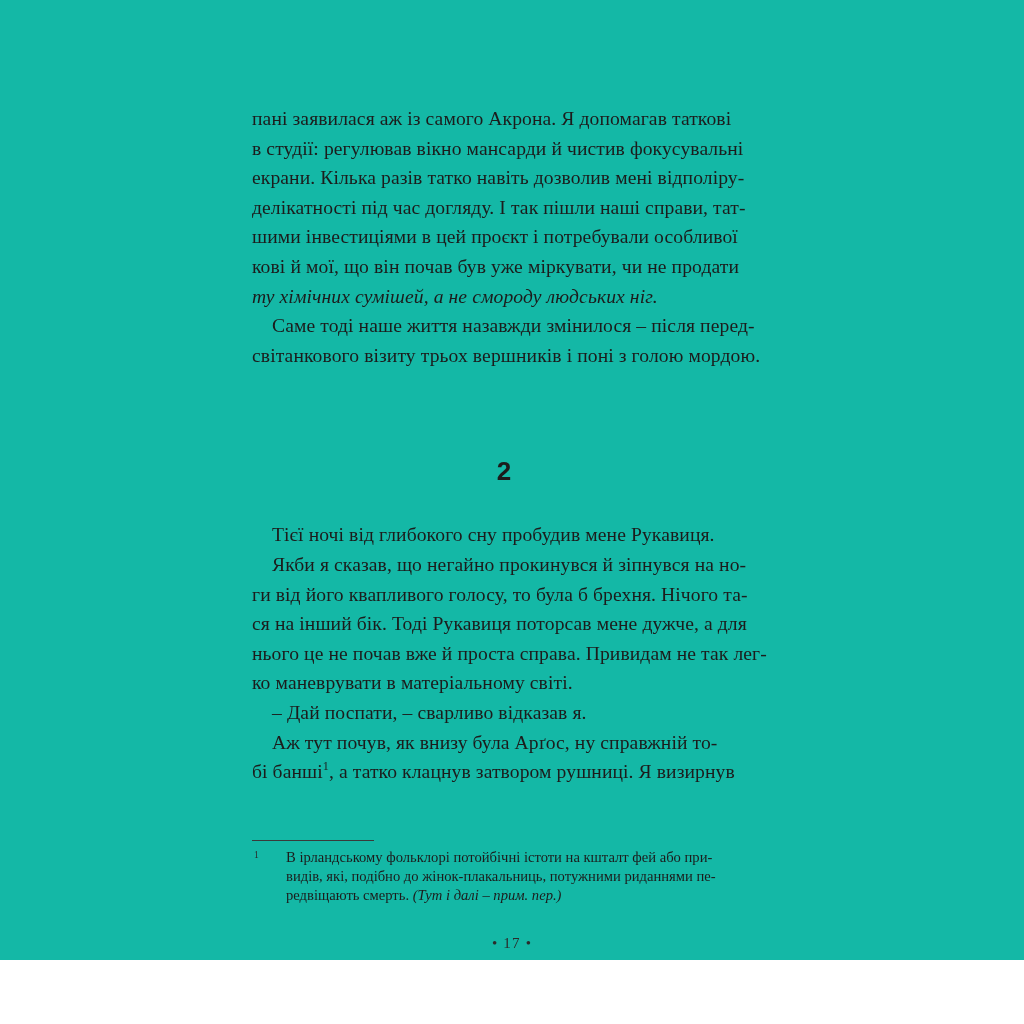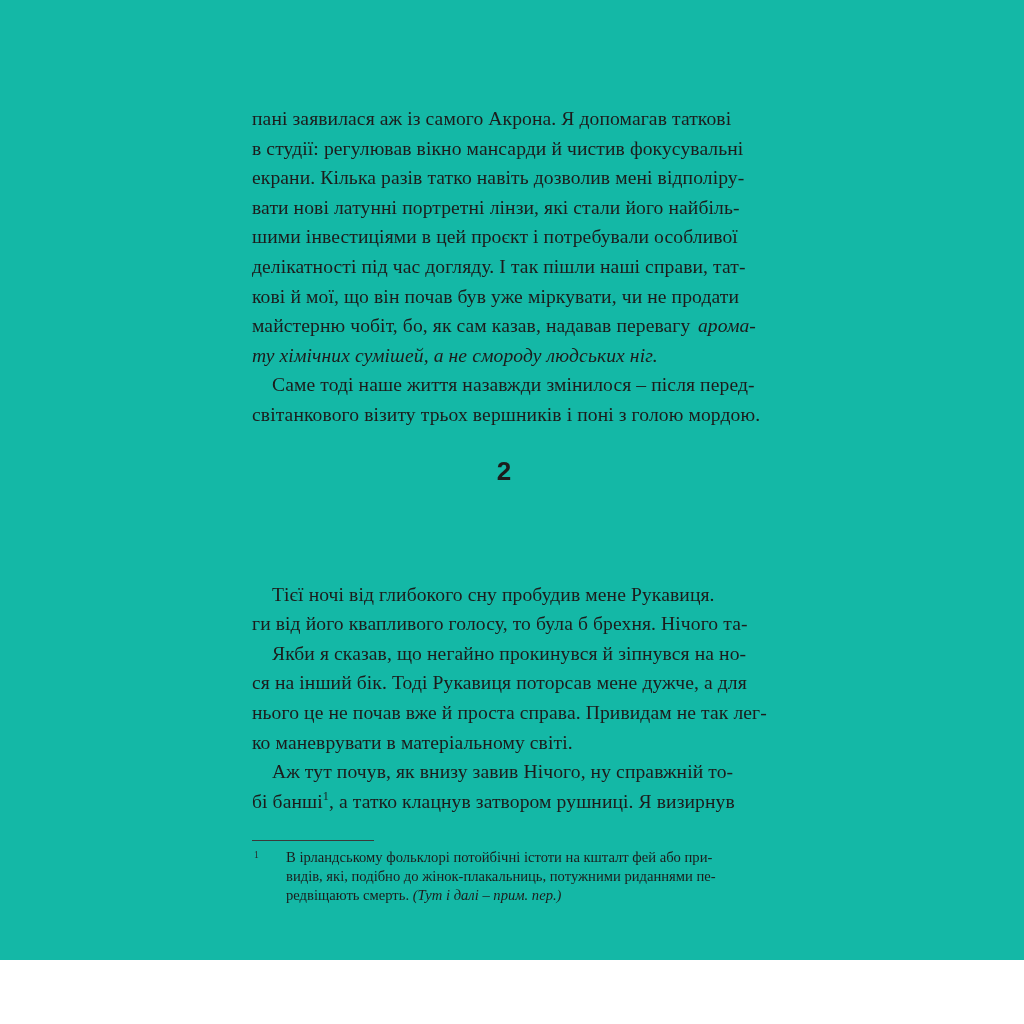--- a/index.html
+++ b/index.html
@@ -136,35 +136,28 @@
       <span class="line just">
           <span>пані заявилася аж із самого Акрона. Я допомагав таткові</span>
         </span>
       <span class="line just">
           <span>в студії: регулював вікно мансарди й чистив фокусувальні</span>
         </span>
       <span class="line just">
           <span>екрани. Кілька разів татко навіть дозволив мені відполіру-</span>
         </span>
       <span class="line just">
-          <span>вати нові латунні портретні лінзи, які стали його найбіль-</span>
+          <span>делікатності під час догляду. І так пішли наші справи, тат-</span>
         </span>
       <span class="line just">
           <span>шими інвестиціями в цей проєкт і потребували особливої</span>
         </span>
       <span class="line just">
-          <span>делікатності під час догляду. І так пішли наші справи, тат-</span>
-        </span>
-      <span class="line just">
           <span>кові й мої, що він почав був уже міркувати, чи не продати</span>
         </span>
-      <span class="line just">
-          <span>майстерню чобіт, бо, як сам казав, надавав перевагу </span>
-          <span class="it">арома-</span>
-        </span>
       <span class="line"><span class="it">ту хімічних сумішей, а не смороду людських ніг.</span></span>
     </div>
 
     <div class="para">
       <span class="line just">
           <span>    Саме тоді наше життя назавжди змінилося – після перед-</span>
         </span>
       <span class="line">світанкового візиту трьох вершників і поні з голою мордою.</span>
     </div>
 
@@ -172,38 +165,41 @@
 
     <div style="height:150px"></div>
 
     <div class="para">
       <span class="line">    Тієї ночі від глибокого сну пробудив мене Рукавиця.</span>
     </div>
 
 
     <div class="para">
       <span class="line just">
+          <span>    Якби я сказав, що негайно прокинувся й зіпнувся на но-</span>
+        </span>
+      <span class="line just">
           <span>ги від його квапливого голосу, то була б брехня. Нічого та-</span>
         </span>
       <span class="line just">
-          <span>    Якби я сказав, що негайно прокинувся й зіпнувся на но-</span>
-        </span>
-      <span class="line just">
           <span>ся на інший бік. Тоді Рукавиця поторсав мене дужче, а для</span>
         </span>
       <span class="line just">
           <span>нього це не почав вже й проста справа. Привидам не так лег-</span>
         </span>
       <span class="line">ко маневрувати в матеріальному світі.</span>
     </div>
 
-
-    <div class="para">
-      <span class="line just">
-          <span>    Аж тут почув, як внизу завив Нічого, ну справжній то-</span>
+    <div class="para">
+      <span class="line">    – Дай поспати, – сварливо відказав я.</span>
+    </div>
+
+    <div class="para">
+      <span class="line just">
+          <span>    Аж тут почув, як внизу була Арґос, ну справжній то-</span>
         </span>
       <span class="line just">
           <span><span>бі банші</span><sup class="fnmark">1</sup><span>, а татко клацнув затвором рушниці. Я визирнув</span></span>
         </span>
     </div>
 
   </div>
 
   <div class="footnote">
     <div class="footnote-rule"></div>
@@ -212,14 +208,15 @@
       <span class="fnline just">
           <span>В ірландському фольклорі потойбічні істоти на кшталт фей або при-</span>
         </span>
       <span class="fnline just">
           <span>видів, які, подібно до жінок-плакальниць, потужними риданнями пе-</span>
         </span>
       <span class="fnline"><span>редвіщають смерть. </span><span class="it">(Тут і далі – прим. пер.)</span></span>
     </div>
   </div>
 
+  <div class="folio">•  17  •</div>
 
 </div>
 
 </body></html>

